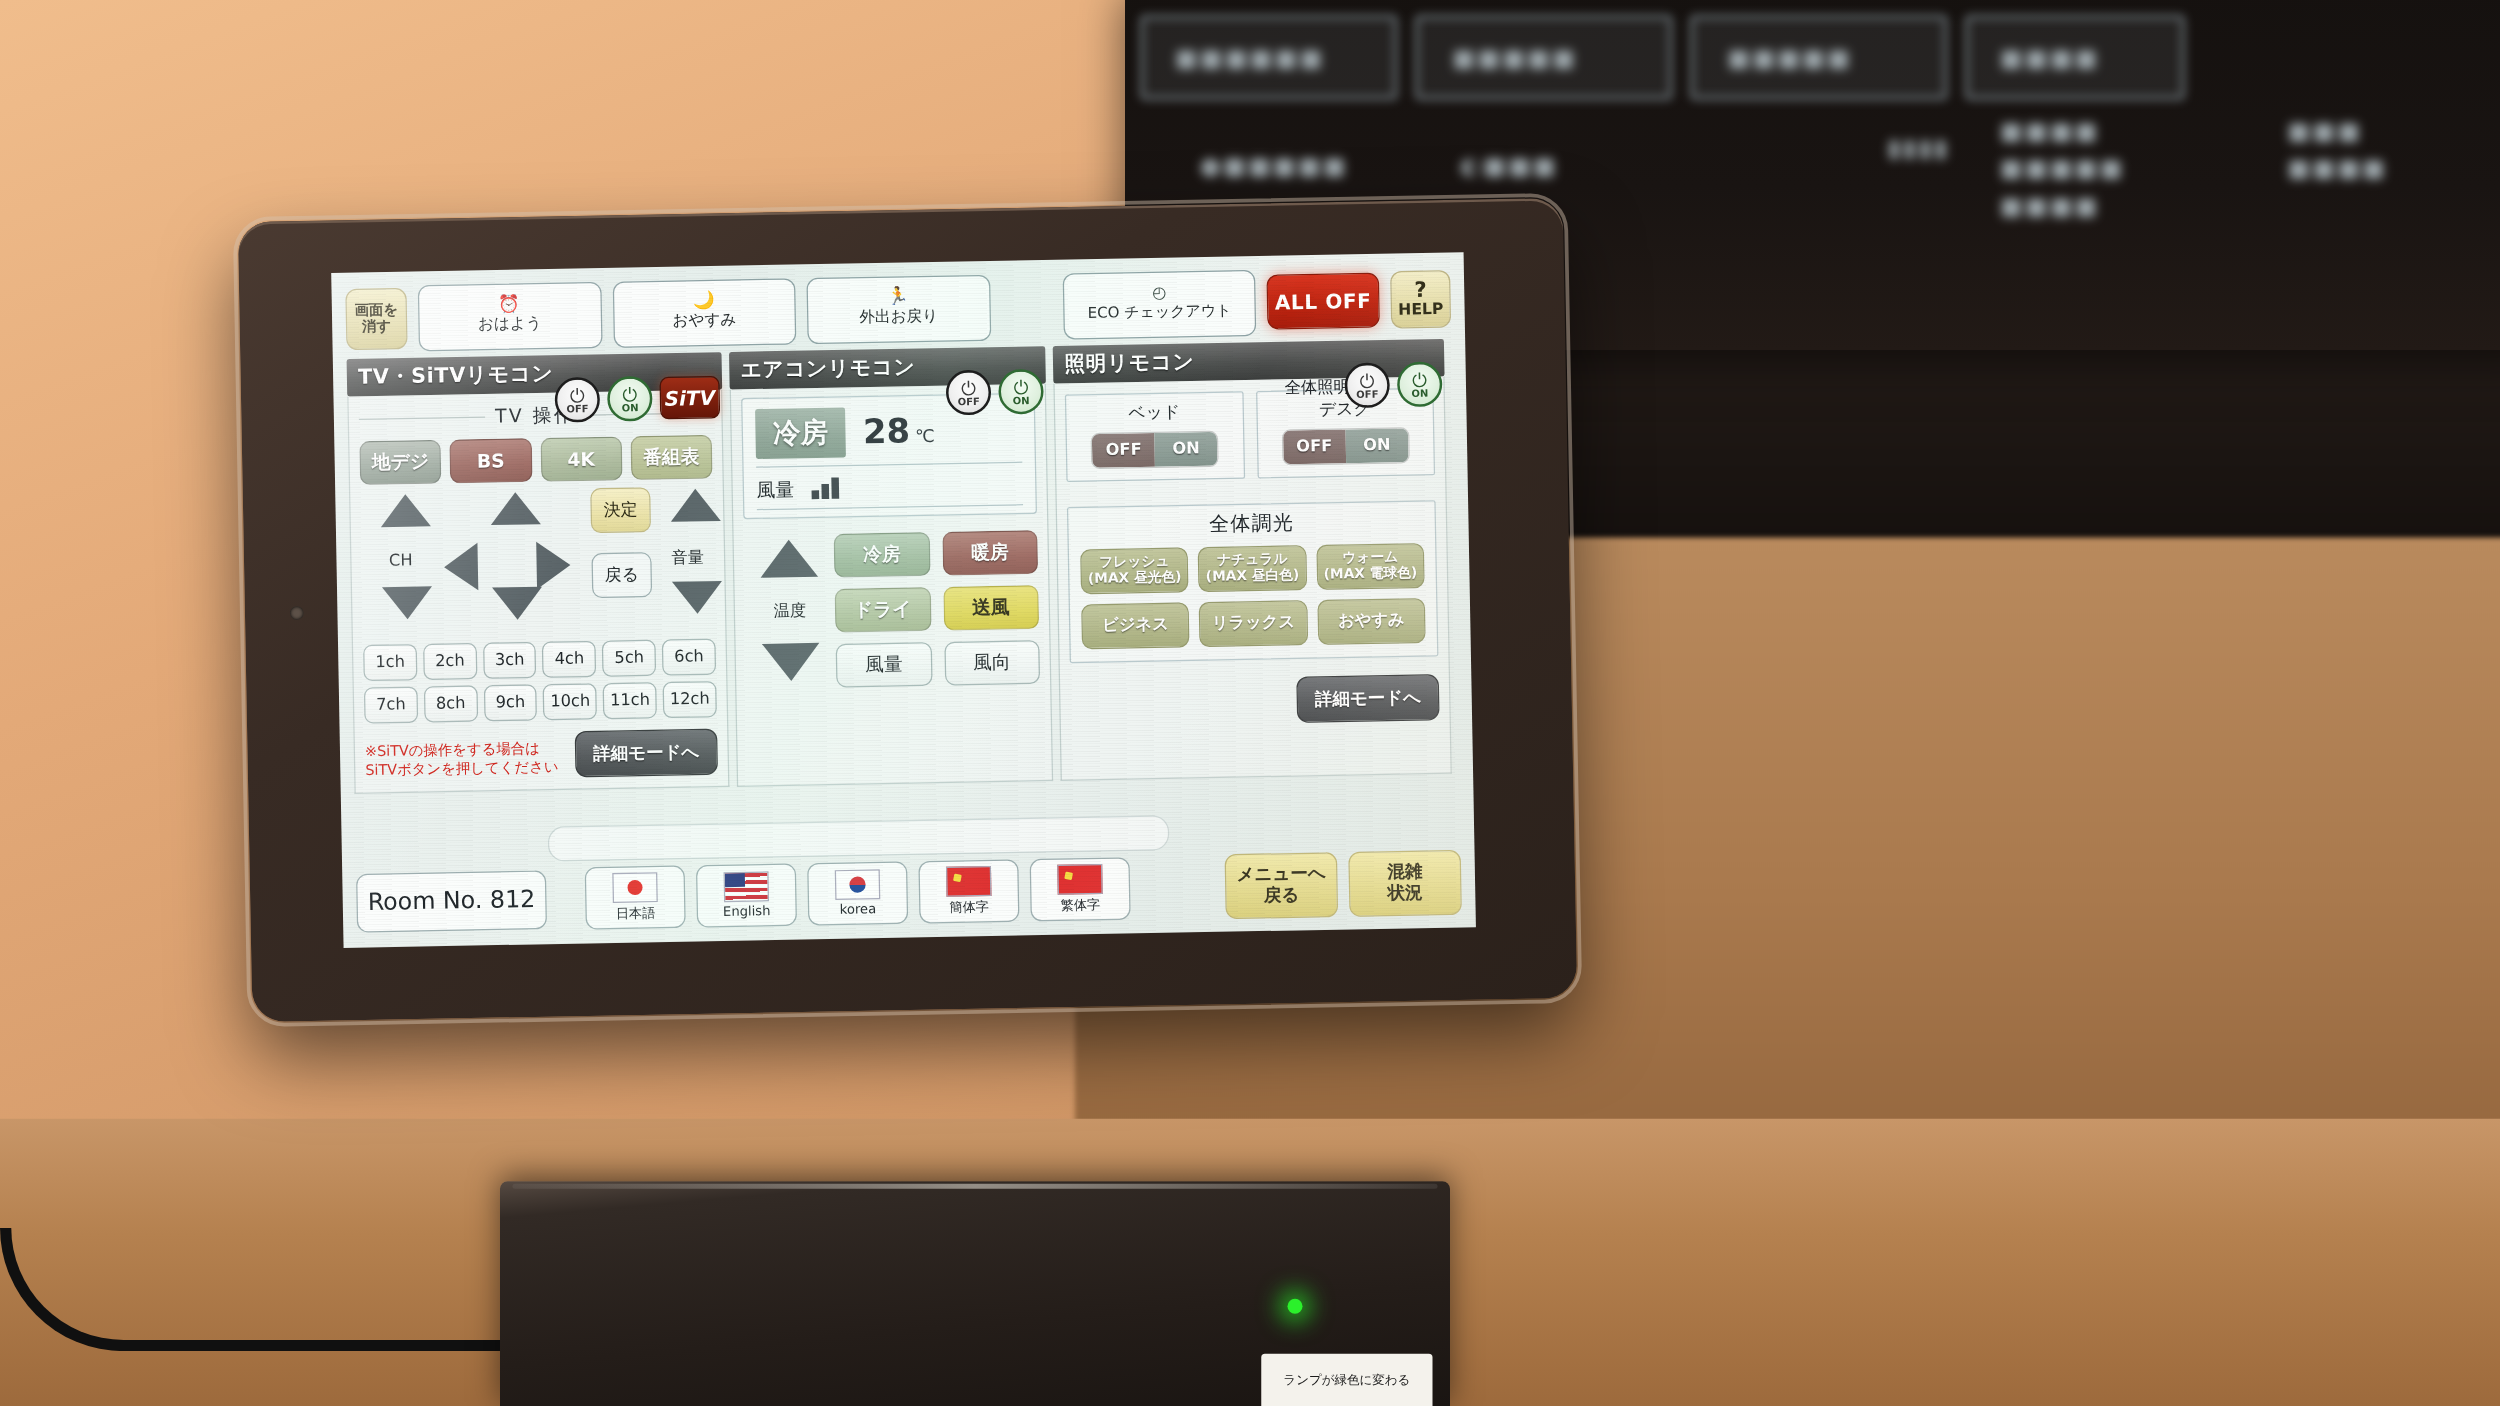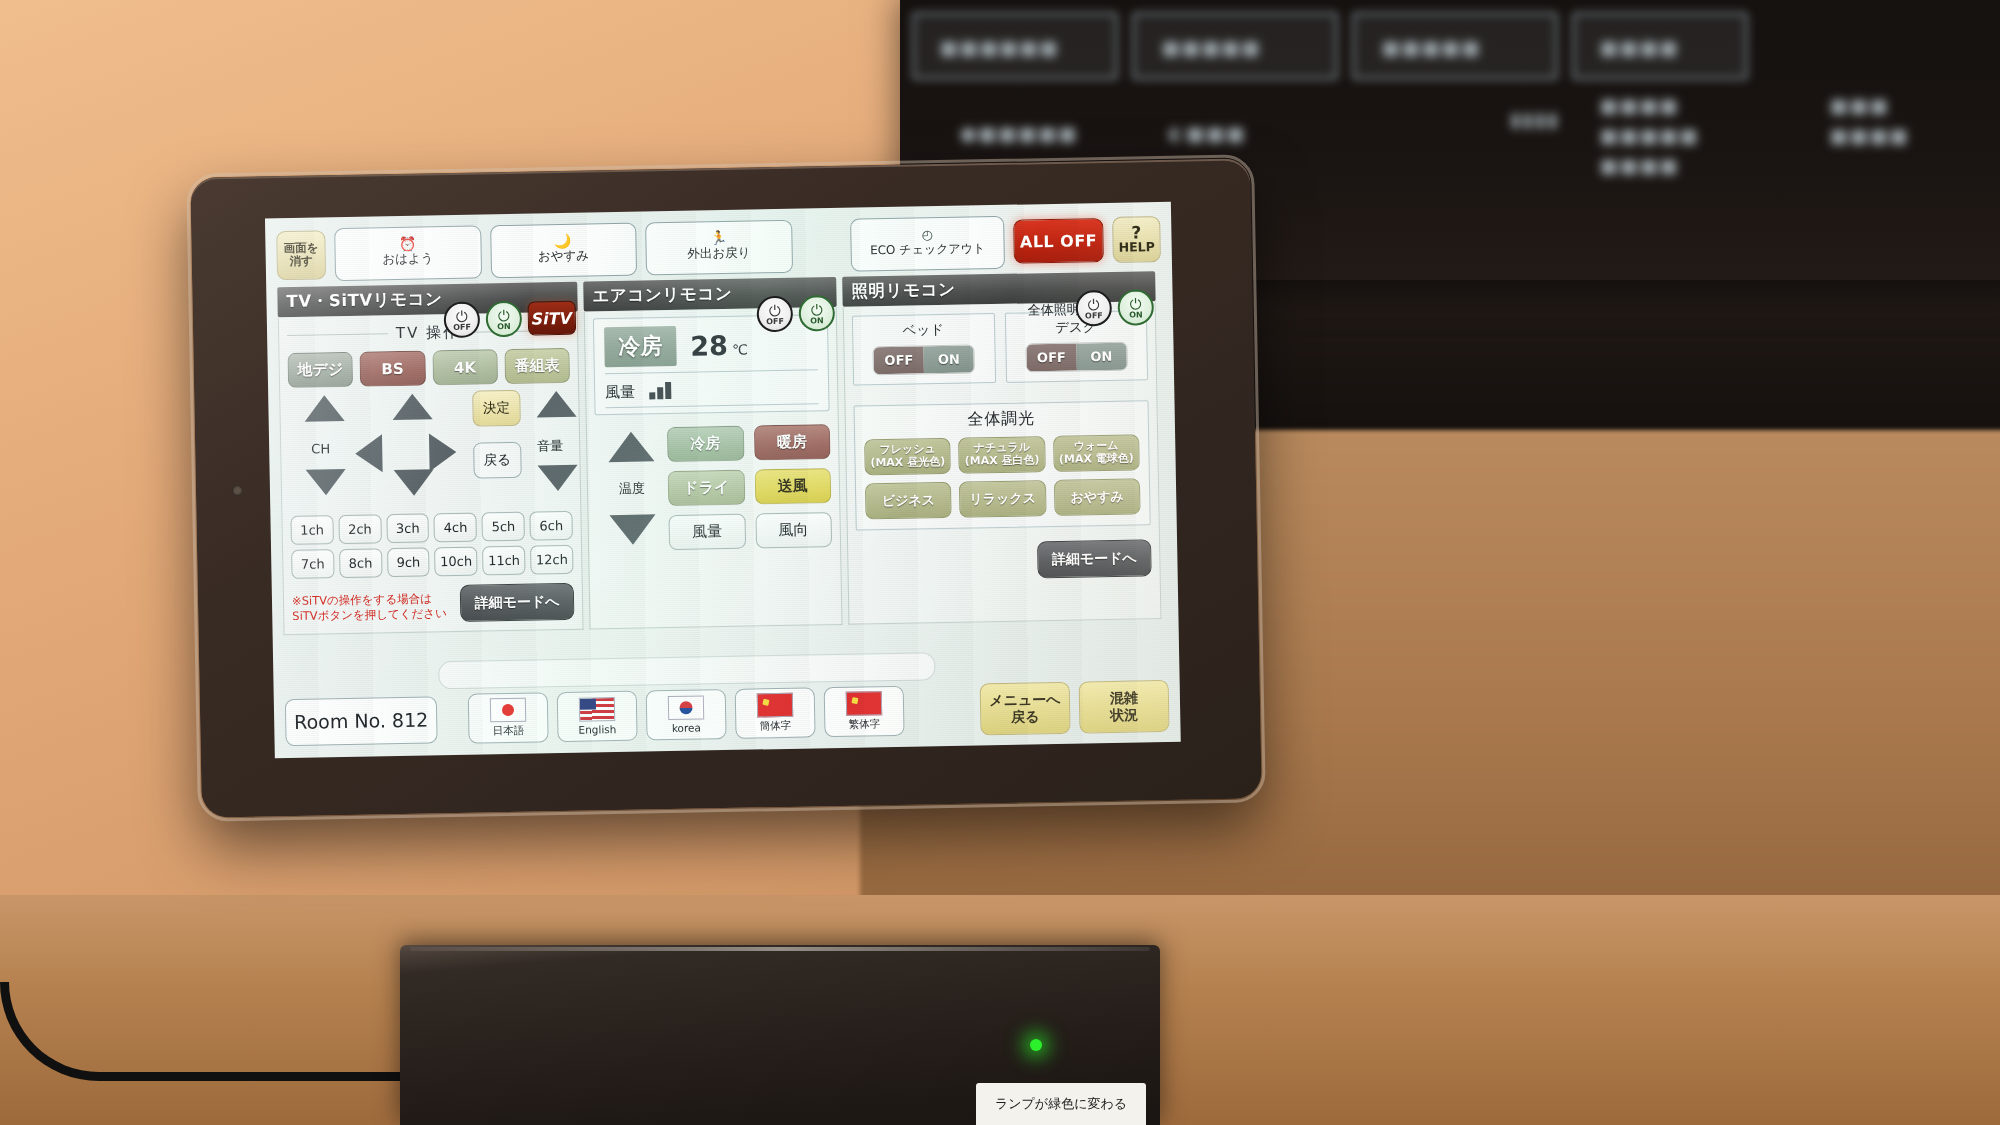--- a/index.html
+++ b/index.html
@@ -248,23 +248,23 @@
 
   
   #dock{position:absolute;left:400px;bottom:0;width:760px;height:180px;
     background:linear-gradient(175deg,#564a42 0%,#322a25 12%,#241d19 60%,#1a1512 100%);
     border-radius:6px 6px 0 0;box-shadow:0 -4px 24px rgba(0,0,0,.5);}
   #dock-top{position:absolute;left:10px;right:10px;top:2px;height:4px;
     background:linear-gradient(90deg,rgba(255,255,255,.05),rgba(230,225,215,.55),rgba(255,255,255,.08));
     border-radius:3px;}
   #led{position:absolute;right:118px;bottom:74px;width:12px;height:12px;border-radius:50%;
     background:#2bf02b;box-shadow:0 0 18px 7px rgba(40,240,40,.65);}
-  #dock-label{position:absolute;right:14px;bottom:0;width:170px;height:42px;
+  #dock-label{position:absolute;right:14px;bottom:0;width:137px;height:42px;
     background:#f4f2ec;border-radius:3px 3px 0 0;display:flex;align-items:center;
-    justify-content:center;font-size:13px;color:#1b1b1b;}
+    justify-content:center;font-size:10px;color:#1b1b1b;}
   #cable{position:absolute;left:0;bottom:44px;width:420px;height:90px;
     border-bottom:9px solid #101010;border-left:9px solid #101010;
     border-radius:0 0 0 130px;}
 </style>
 </head>
 <body>
 
 <div id="scene">
   <div id="wall-left"></div>
   <div id="shelf-dark"></div>

